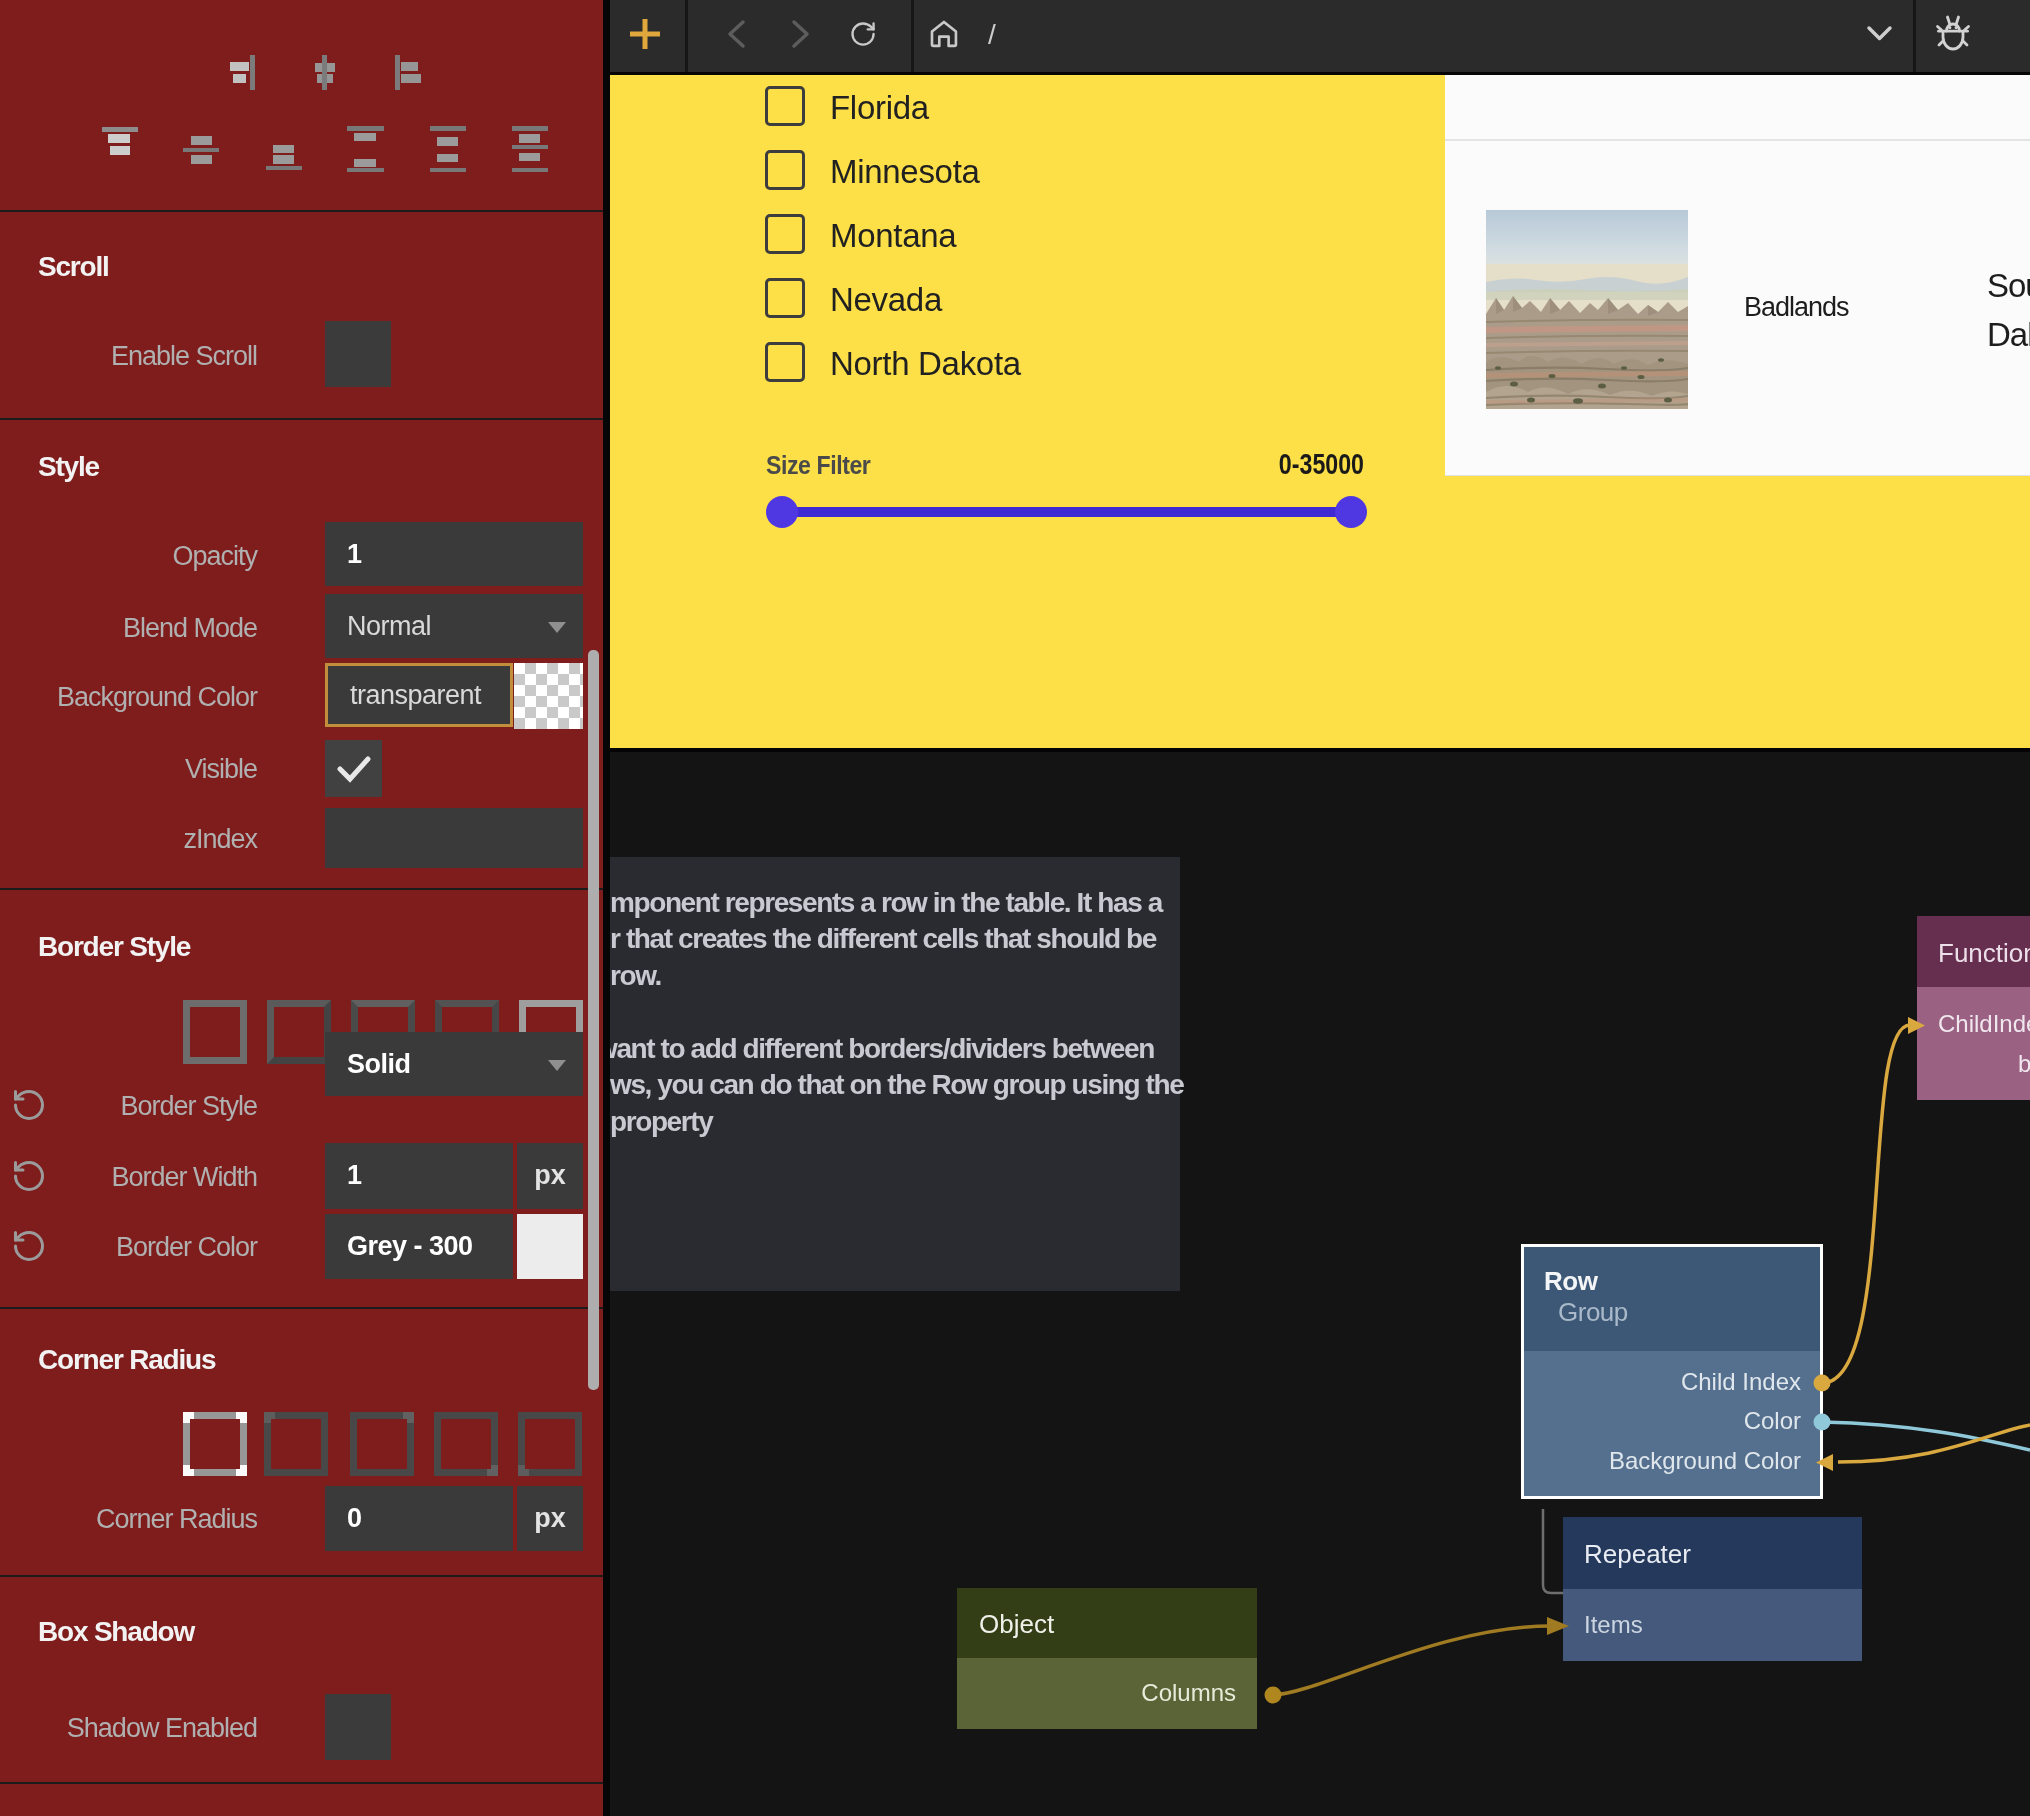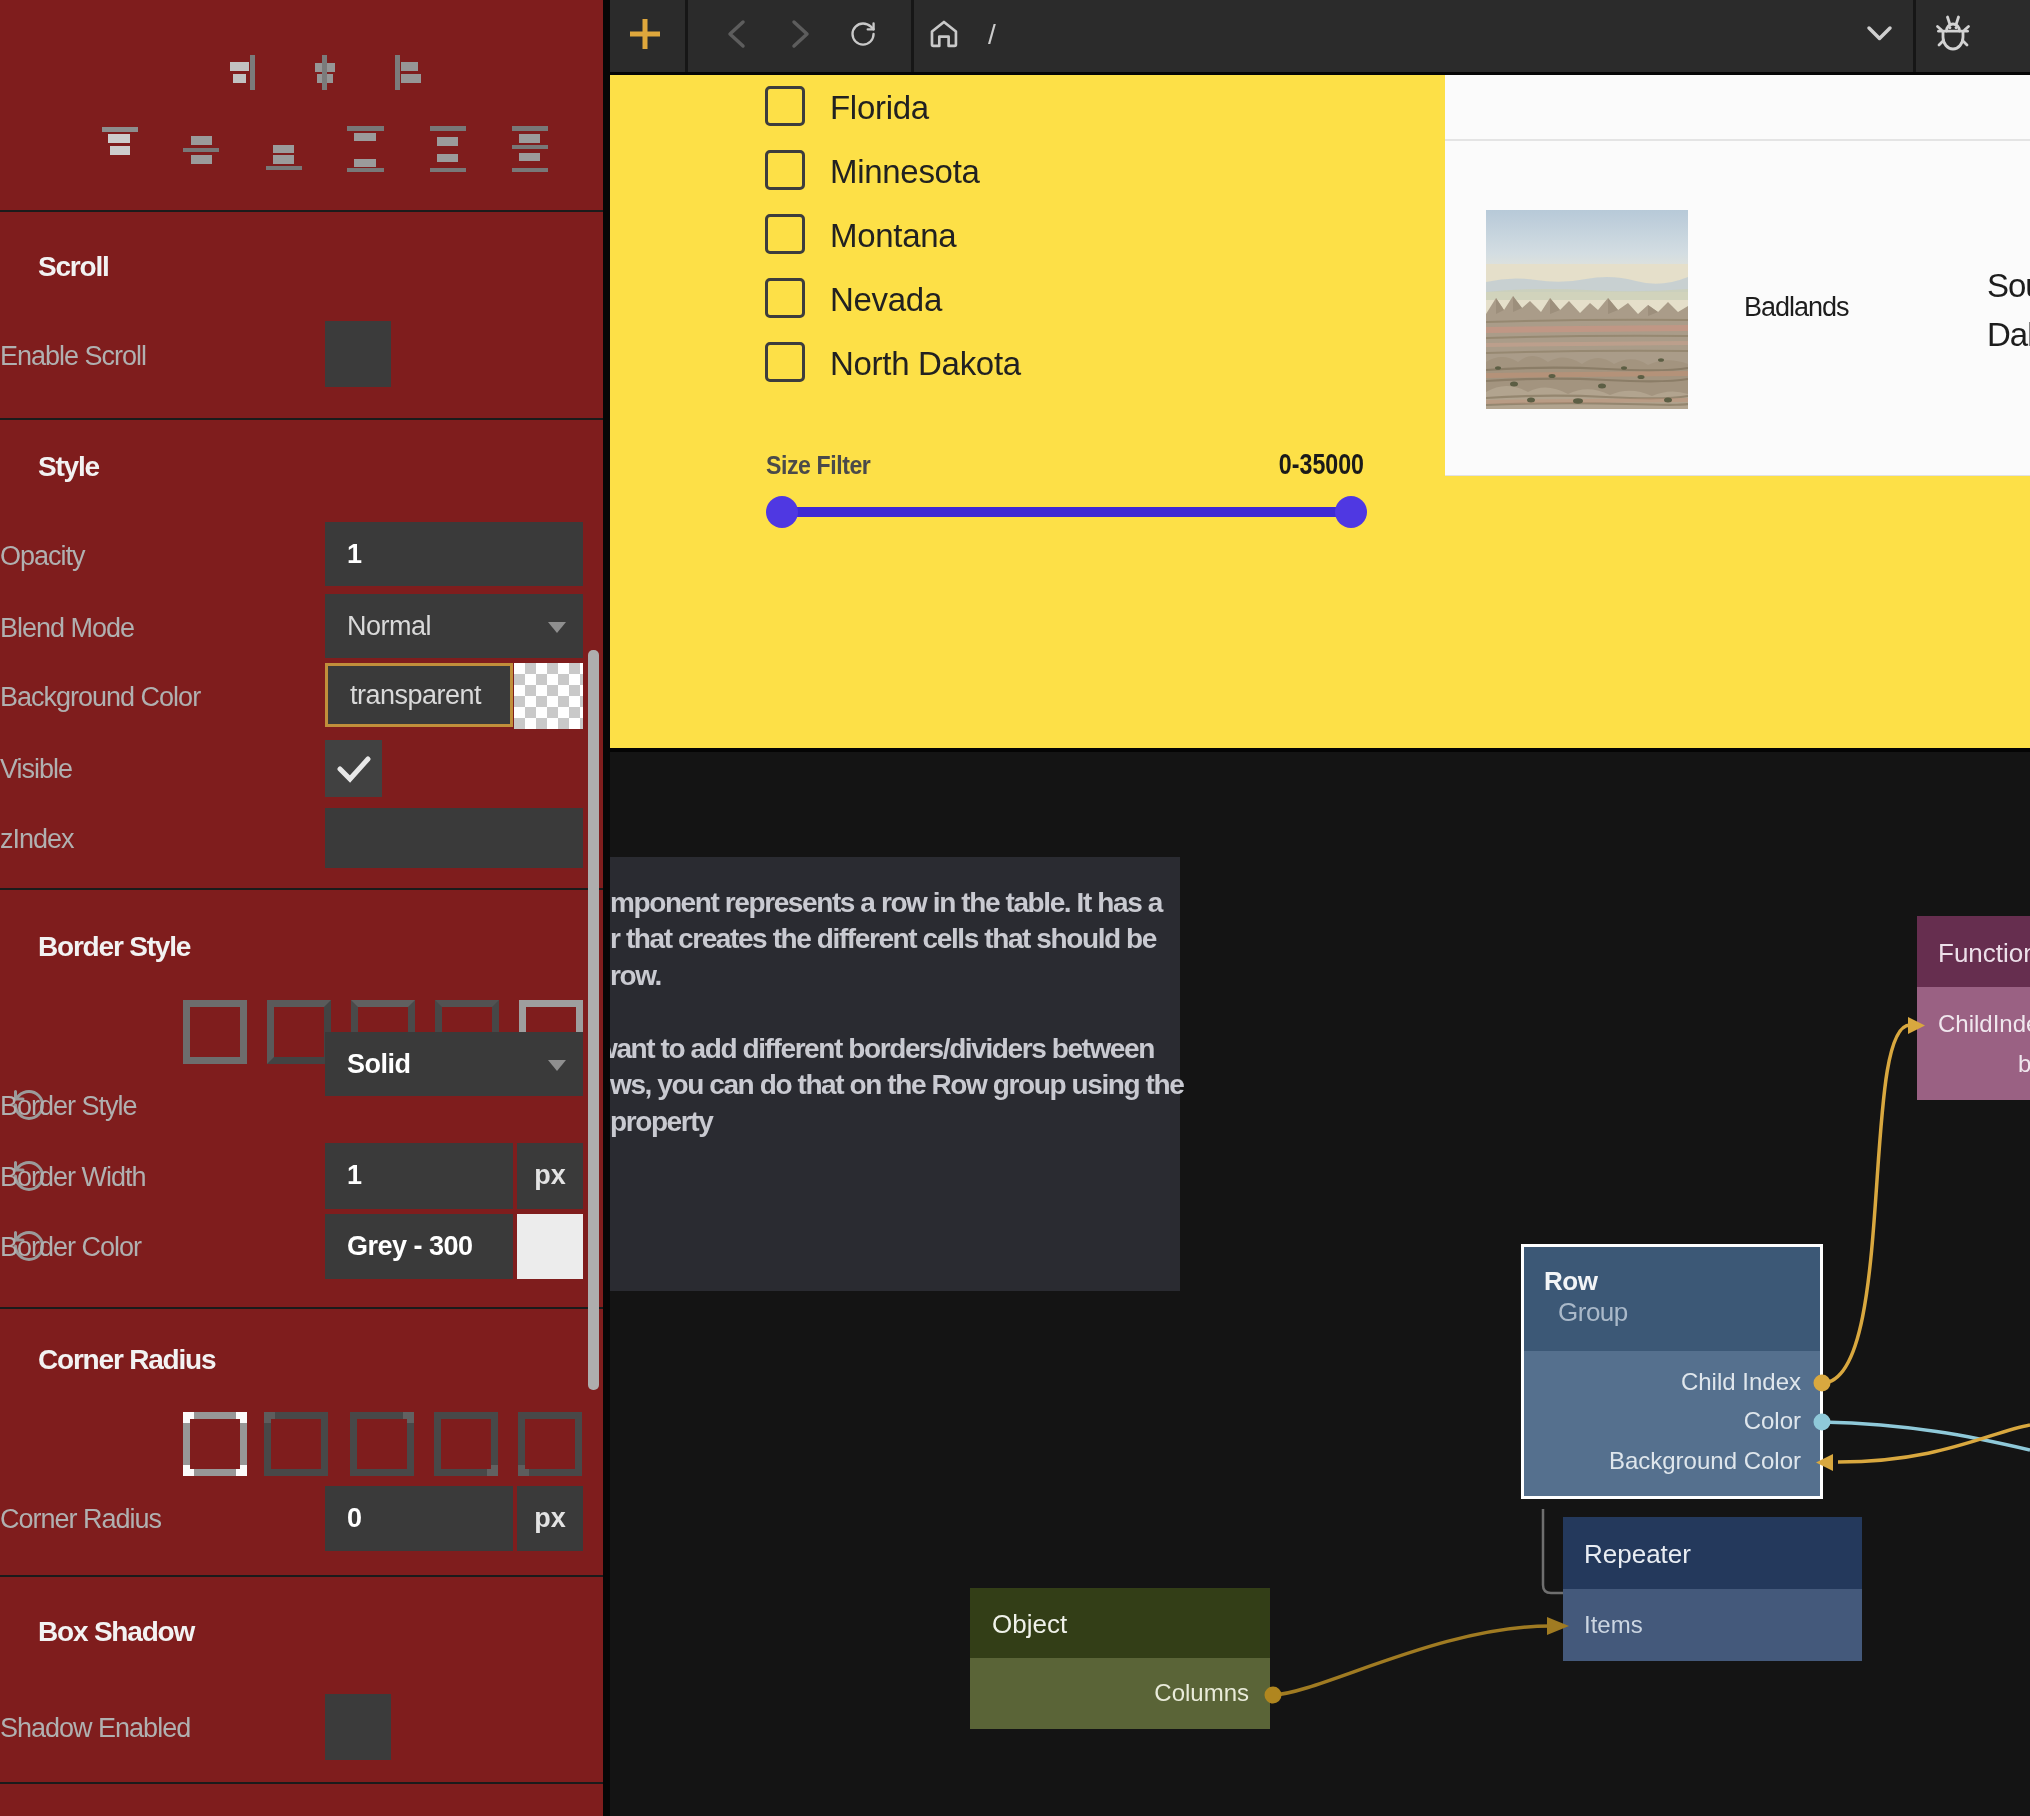--- a/index.html
+++ b/index.html
@@ -5,21 +5,21 @@
   * { margin:0; padding:0; box-sizing:border-box; }
   html,body { width:2030px; height:1816px; overflow:hidden; background:#141414;
     font-family:"Liberation Sans", sans-serif; }
   .abs { position:absolute; }
   #root { position:relative; width:2030px; height:1816px; }
 
   
   #panel { left:0; top:0; width:603px; height:1816px; background:#7f1d1d; }
   .sep { position:absolute; left:0; width:610px; height:2px; background:#1b1b1b; }
   .hdr { position:absolute; left:38px; color:#f2f2f2; font-size:28px; font-weight:bold; letter-spacing:-1.2px; }
-  .lbl { position:absolute; width:305px; color:#b0b0b0; font-size:27px; letter-spacing:-1px; }
+  .lbl { position:absolute; width:257px; text-align:right; color:#b0b0b0; font-size:27px; letter-spacing:-1px; }
   .inp { position:absolute; left:325px; width:258px; height:64px; background:#3a3a3a;
          color:#d9d9d9; font-size:27px; line-height:64px; padding-left:22px; letter-spacing:-0.5px; }
   .inp.short { width:188px; }
   .unit { position:absolute; left:517px; width:66px; height:64px; background:#3a3a3a;
           color:#e3e3e3; font-size:27px; line-height:64px; font-weight:bold; text-align:center; }
   .bold { font-weight:bold; color:#fff; }
   .caret { position:absolute; left:223px; top:28px; width:0; height:0;
            border-left:9px solid transparent; border-right:9px solid transparent;
            border-top:11px solid #8f8f8f; }
   .cbx { position:absolute; left:325px; background:#3b3b3b; }
@@ -353,21 +353,21 @@
       <div class="abs" style="left:0px; top:203px; width:280px; text-align:right; font-size:24px; color:#dfe6ec;">Background Color</div>
     </div>
 
     <div class="node" style="left:953px; top:765px; width:299px; height:144px;">
       <div class="abs" style="left:0; top:0; width:299px; height:72px; background:#24395c;"></div>
       <div class="abs" style="left:0; top:72px; width:299px; height:72px; background:#44597b;"></div>
       <div class="abs" style="left:21px; top:22px; font-size:26px; color:#e9edf3;">Repeater</div>
       <div class="abs" style="left:21px; top:94px; font-size:24px; color:#ccd6e2;">Items</div>
     </div>
 
-    <div class="node" style="left:360px; top:836px; width:300px; height:141px;">
+    <div class="node" style="left:347px; top:836px; width:300px; height:141px;">
       <div class="abs" style="left:0; top:0; width:300px; height:70px; background:#333e17;"></div>
       <div class="abs" style="left:0; top:70px; width:300px; height:71px; background:#5a6437;"></div>
       <div class="abs" style="left:22px; top:21px; font-size:26px; color:#eff1e9;">Object</div>
       <div class="abs" style="left:0px; top:91px; width:279px; text-align:right; font-size:24px; color:#e9ebda;">Columns</div>
     </div>
 
     <svg class="abs" style="left:0; top:0;" width="1420" height="1064">
 
       <path d="M 933 757 L 933 833 Q 933 841 941 841 L 953 841" stroke="#6f6f6f" stroke-width="2.5" fill="none"></path>
 

